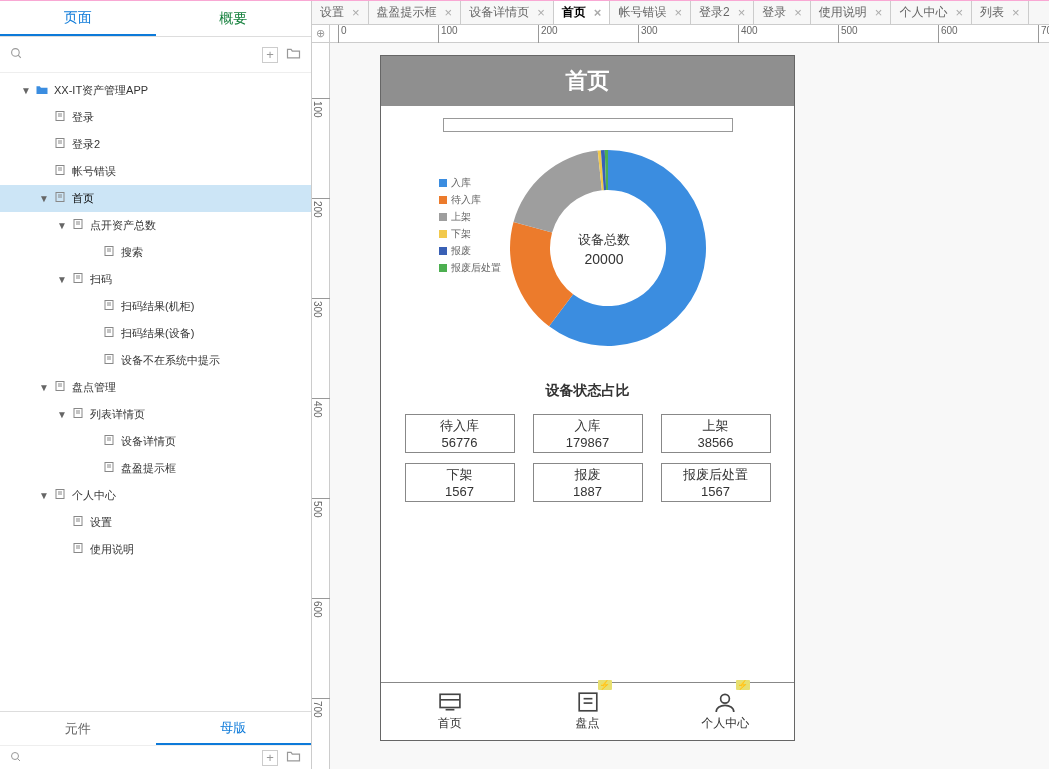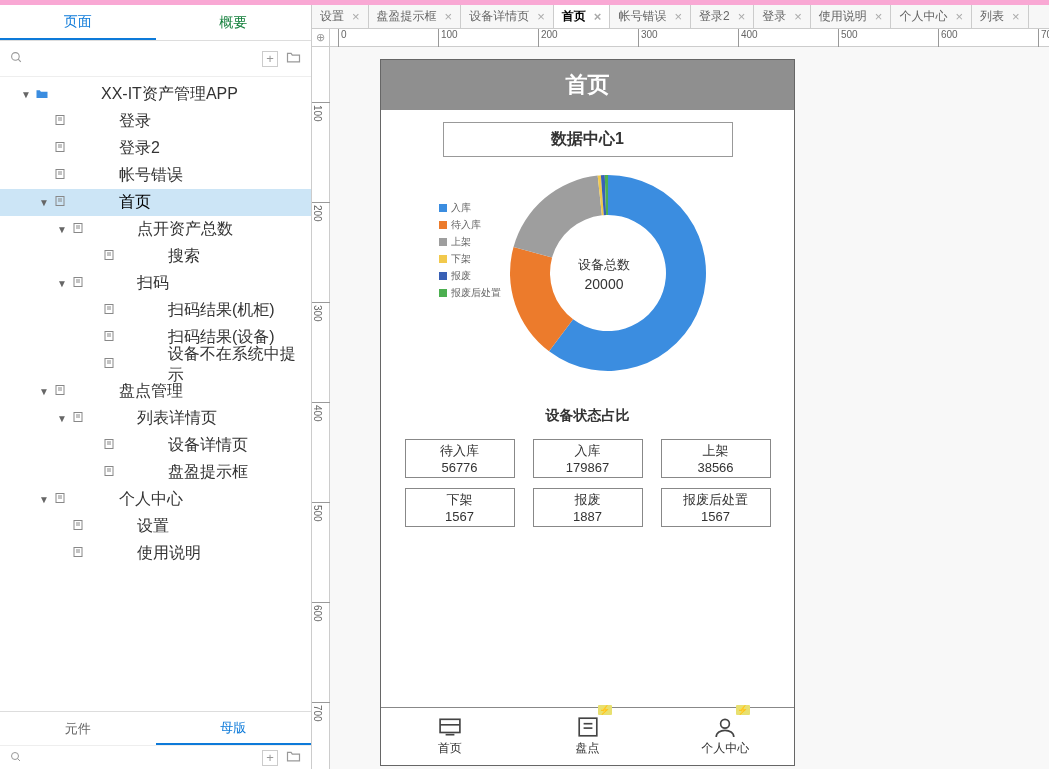--- a/index.html
+++ b/index.html
@@ -1,37 +1,37 @@
 <!DOCTYPE html>
 <html><head>
   <meta charset="utf-8">
   <style>
     * { box-sizing: border-box; margin: 0; padding: 0; font-family: "Microsoft YaHei", Arial, sans-serif; }
     body { width: 1049px; height: 769px; overflow: hidden; background: #fff; font-size: 13px; color: #333; }
     
-    .container { display: flex; height: 769px; border-top: 5px solid #f9a8d4; }
+    .container { display: flex; height: 769px; border-top: 1px solid #f9a8d4; }
     
     
     .left-panel { width: 312px; border-right: 1px solid #ccc; display: flex; flex-direction: column; background: #fff; }
     .left-tabs { display: flex; border-bottom: 1px solid #ddd; height: 36px; }
     .left-tab { flex: 1; display: flex; align-items: center; justify-content: center; font-size: 14px; color: #15803d; cursor: pointer; }
     .left-tab.active { color: #0d7ad9; border-bottom: 2px solid #0d7ad9; }
     
     .search-row { display: flex; align-items: center; height: 36px; padding: 0 10px; border-bottom: 1px solid #eee; gap: 8px; }
     .search-input { flex: 1; border: none; font-size: 13px; outline: none; }
     .search-icon { color: #999; font-size: 14px; }
     .toolbar-icon { color: #999; font-size: 13px; border: 1px solid #ccc; width: 16px; height: 16px; display: inline-flex; align-items: center; justify-content: center; cursor: pointer; }
     
     .tree { flex: 1; overflow-y: auto; padding: 4px 0; }
     .tree-item { display: flex; align-items: center; height: 27px; cursor: pointer; }
     .tree-item.selected { background: #cce5f6; }
     .tree-toggle { width: 16px; text-align: center; color: #666; font-size: 10px; }
     .tree-icon { width: 16px; text-align: center; color: #888; font-size: 12px; margin-right: 4px; }
     .folder-icon { color: #3b8de0; }
-    .tree-label { font-size: 16px; color: #333; margin-left: 47px; }
+    .tree-label { font-size: 11px; color: #333; }
     .tree-item.selected .tree-label { color: #000; }
     
     .bottom-tabs { display: flex; border-top: 1px solid #ddd; height: 34px; }
     .bottom-tab { flex: 1; display: flex; align-items: center; justify-content: center; font-size: 13px; color: #666; cursor: pointer; }
     .bottom-tab.active { color: #0d7ad9; border-bottom: 2px solid #0d7ad9; }
     .bottom-search { height: 24px; border-top: 1px solid #eee; display: flex; align-items: center; padding: 0 10px; gap: 8px; }
     
     
     .canvas-area { flex: 1; display: flex; flex-direction: column; background: #fff; }
     
@@ -354,21 +354,20 @@
           <div class="ruler-v-tick" style="top: 255px;">300</div>
           <div class="ruler-v-tick" style="top: 355px;">400</div>
           <div class="ruler-v-tick" style="top: 455px;">500</div>
           <div class="ruler-v-tick" style="top: 555px;">600</div>
           <div class="ruler-v-tick" style="top: 655px;">700</div>
         </div>
       <div class="canvas">
         <div class="mockup">
           <div class="mockup-header">首页</div>
           <div class="data-title-box">
-            <div class="data-title">数据中心1</div>
           </div>
           <div class="chart-area">
             <div class="legend" id="legend">
                 <div class="legend-item">
                   <span class="legend-sw" style="background:#3b8de0"></span>
                   <span>入库</span>
                 </div>
                 <div class="legend-item">
                   <span class="legend-sw" style="background:#ec7b2c"></span>
                   <span>待入库</span>

